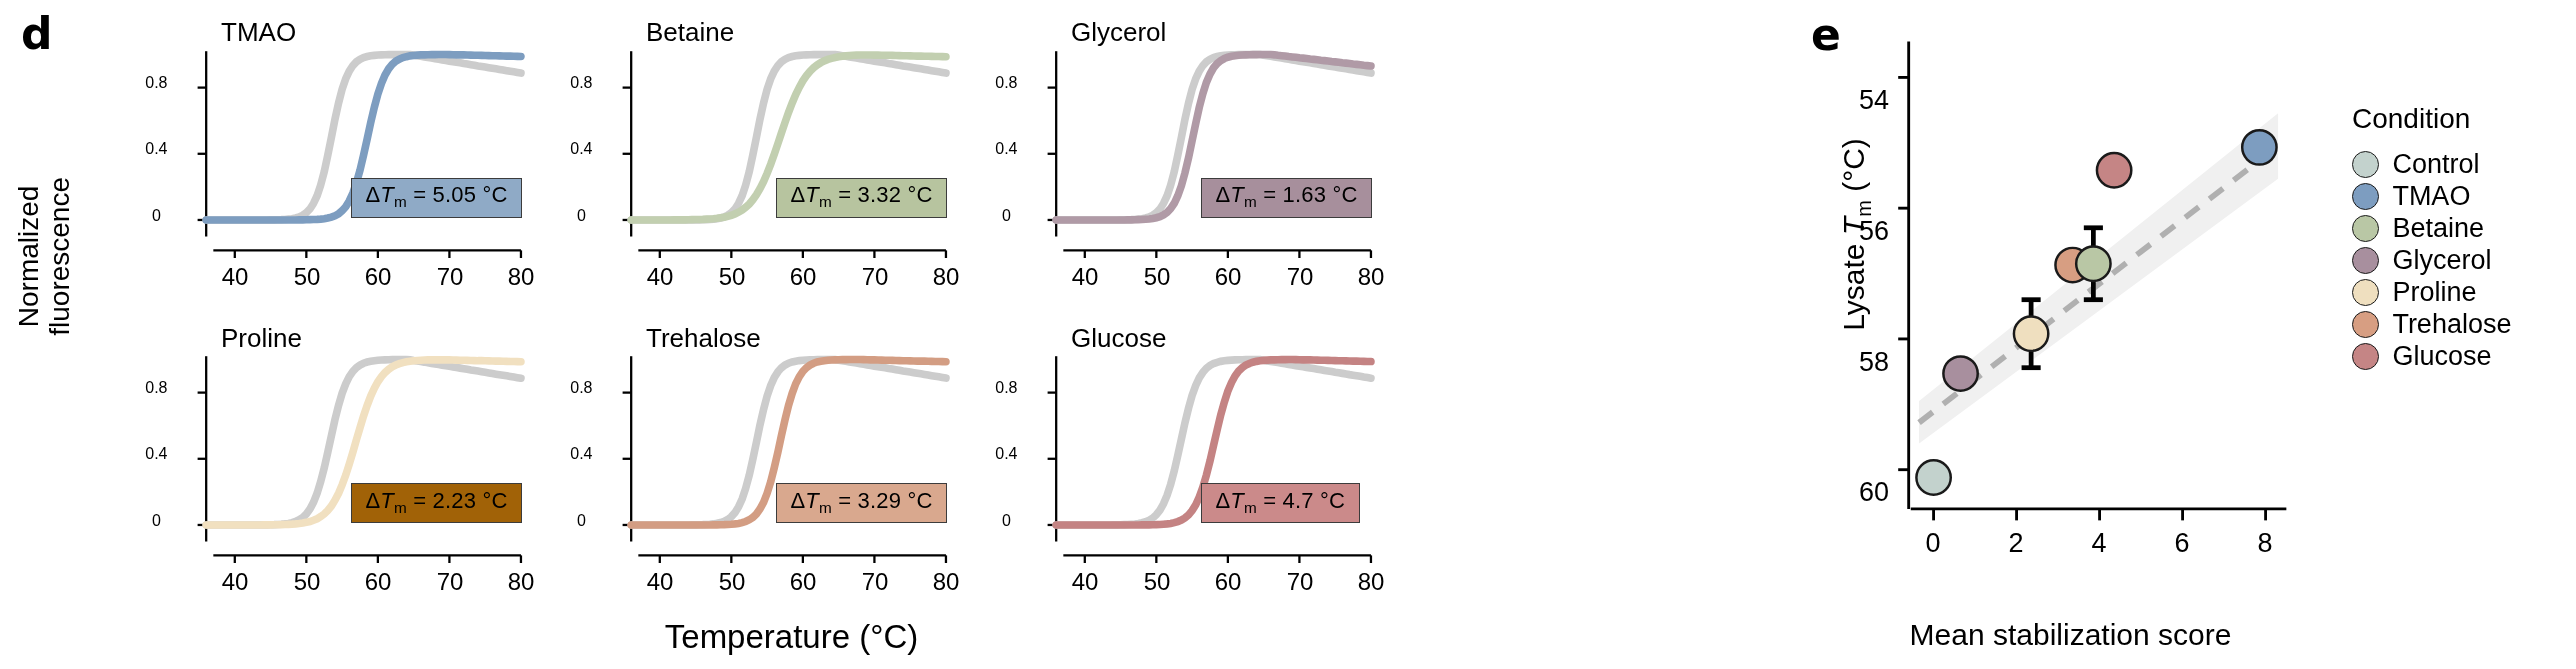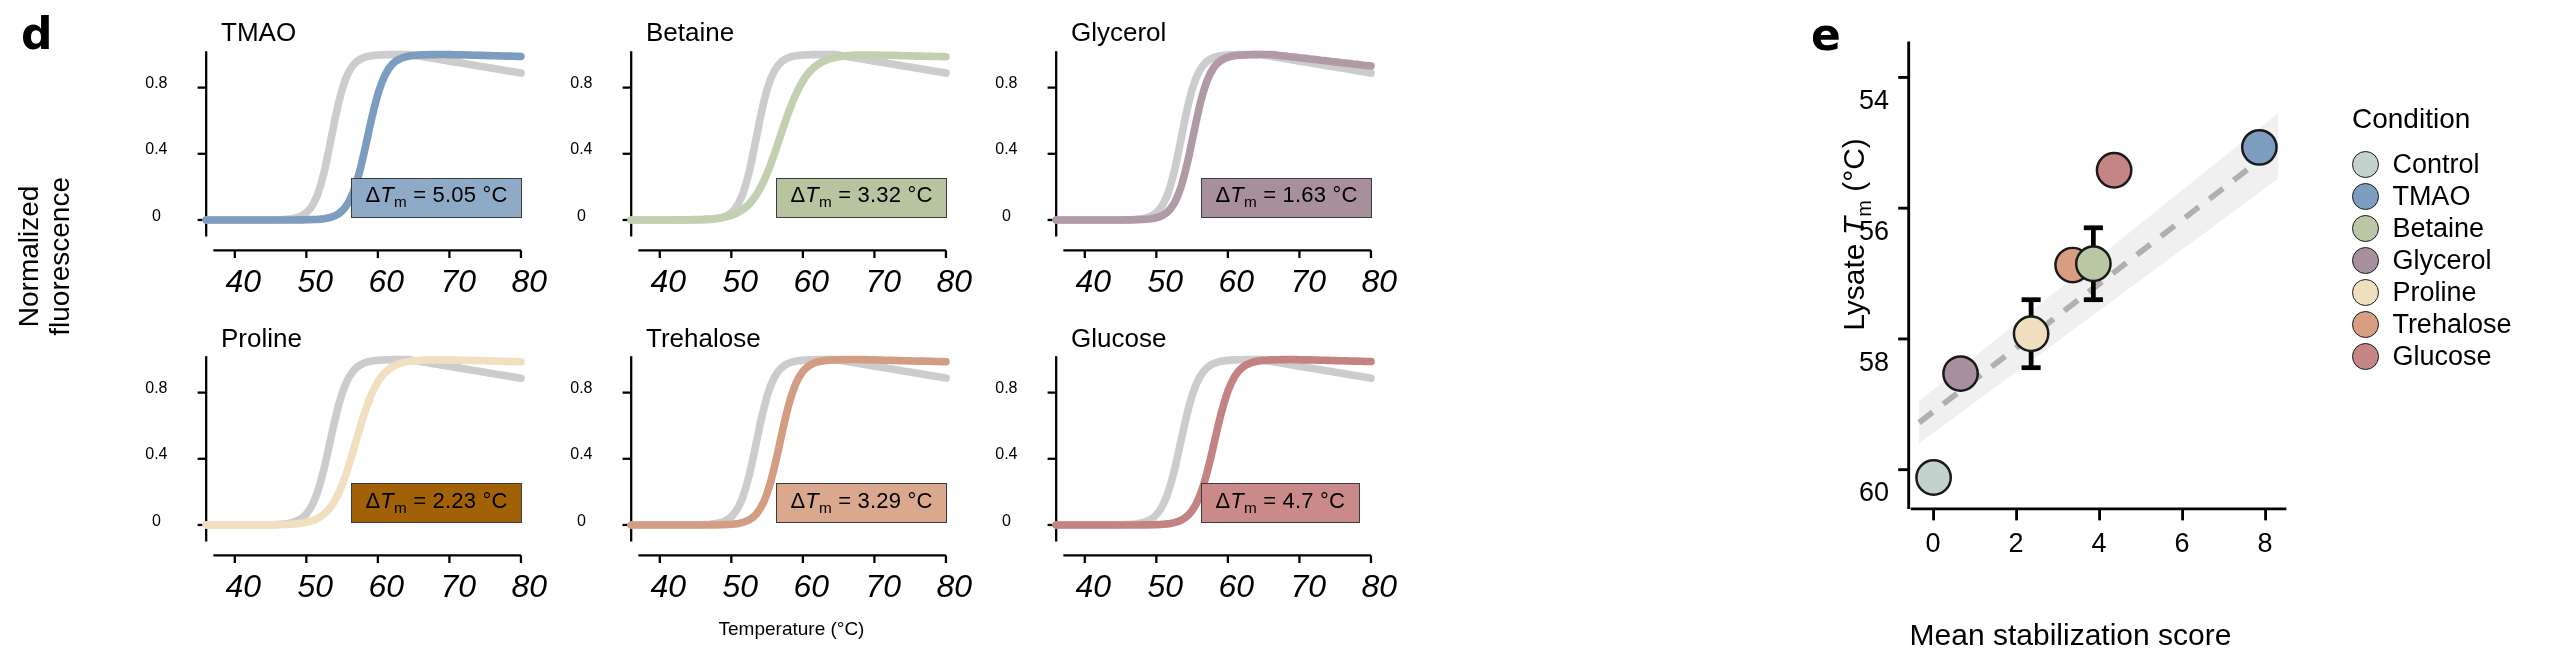--- a/index.html
+++ b/index.html
@@ -43,21 +43,21 @@
     line-height: 1.12;
     white-space: pre-line;
   }
 
   .d-xlabel {
     position: absolute;
     left: 534px;
     top: 618px;
     width: 515px;
     text-align: center;
-    font-size: 19px;
+    font-size: 33px;
   }
 
   .subpanel { position: absolute; }
   .sp-title {
     position: absolute;
     font-size: 26px;
     left: 15.3px;
     top: 1.9px;
     white-space: nowrap;
   }
@@ -83,25 +83,24 @@
 
   .ytick-lab {
     position: absolute;
     font-size: 16px;
     text-align: center;
     width: 61px;
     line-height: 1;
   }
   .xtick-lab {
     position: absolute;
-    font-size: 32px;
-    text-align: right;
+    font-size: 24px;
+    text-align: center;
     width: 52px;
     line-height: 1;
-    font-style: italic;
   }
 
   
   #panel-e { position: absolute; left: 1794px; top: 0; width: 782px; height: 669px; }
 
   .e-ylabel {
     position: absolute;
     left: -105px;
     top: 215px;
     width: 334px;

